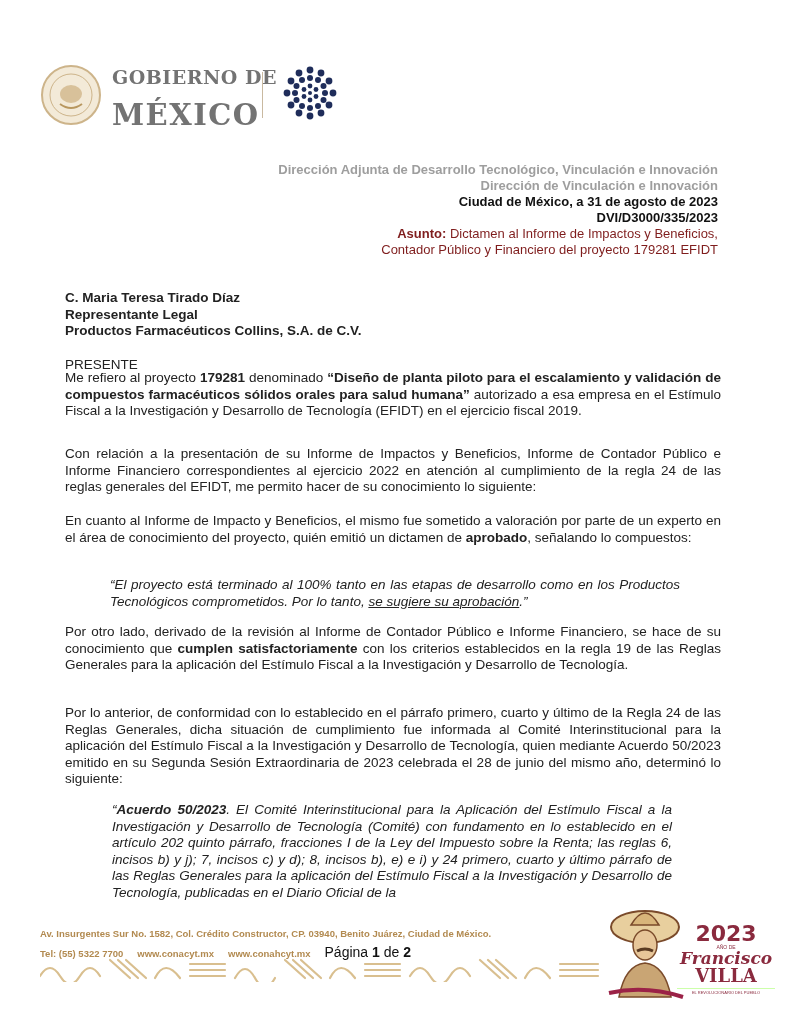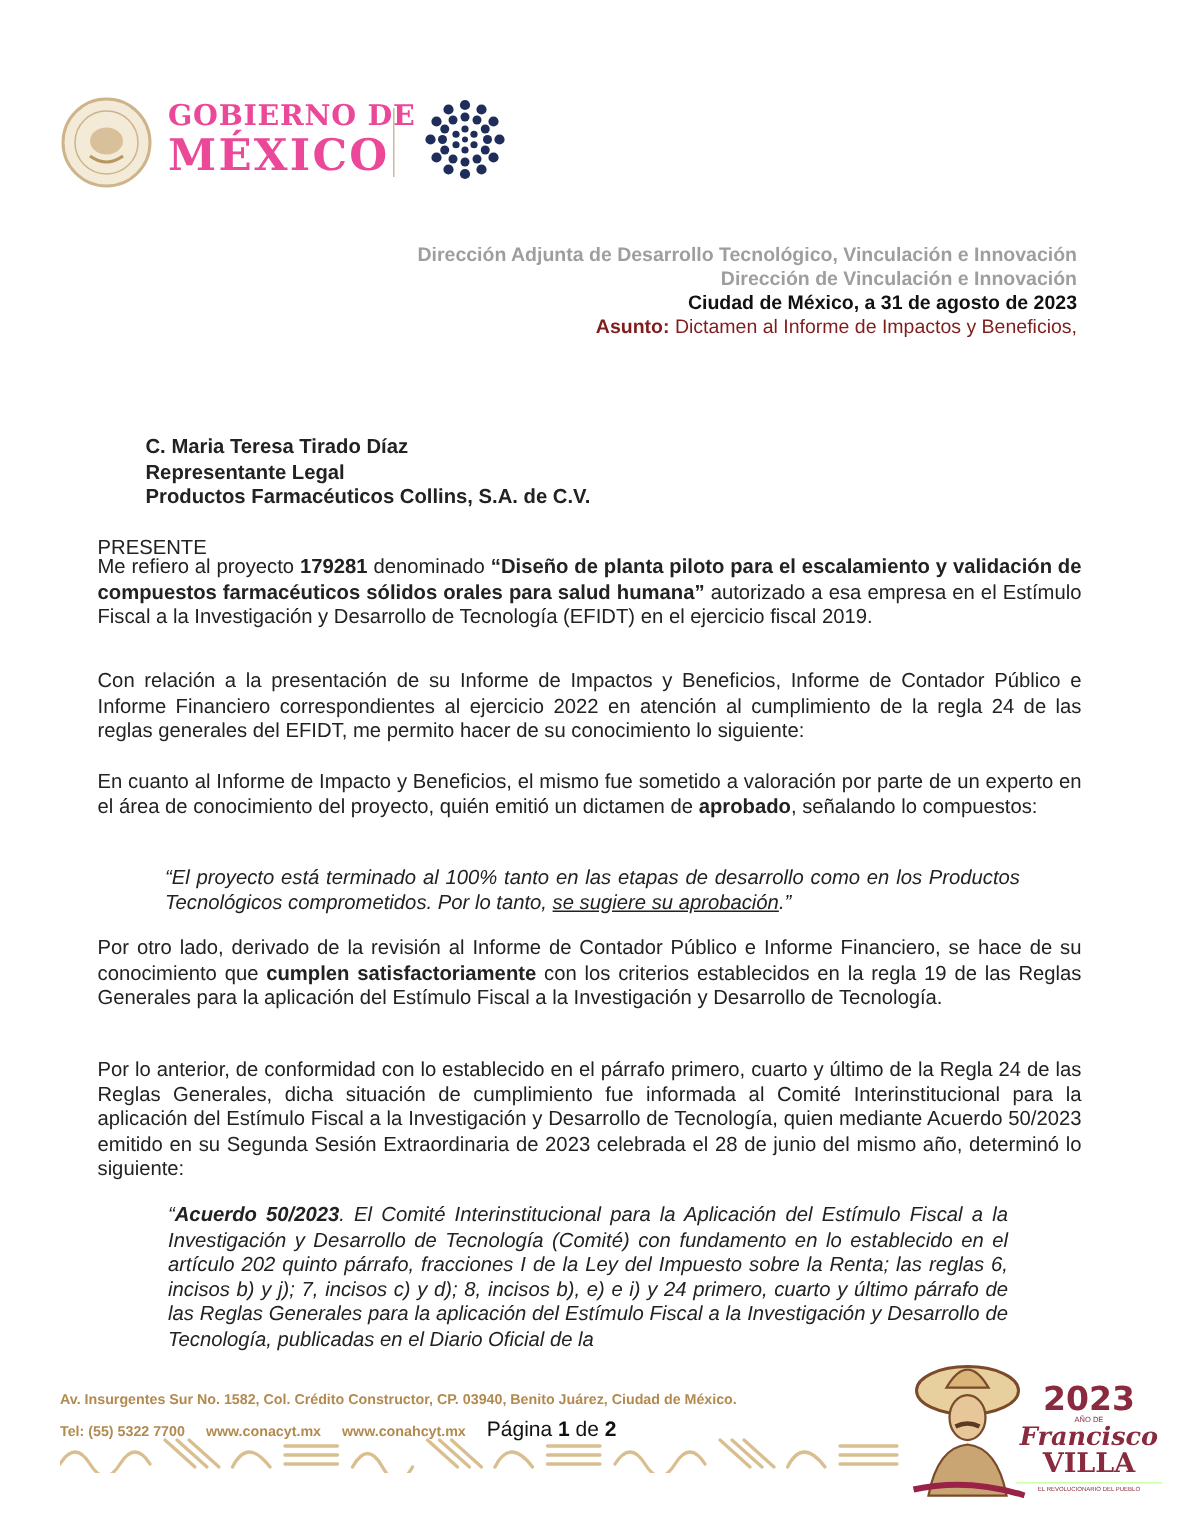--- a/index.html
+++ b/index.html
@@ -1,34 +1,34 @@
 <!DOCTYPE html>
 <html><head>
 <meta charset="utf-8">
 <style>
   html, body { margin:0; padding:0; background:#fff; }
   body { width:788px; height:1024px; position:relative; overflow:hidden; font-family:"Liberation Sans", sans-serif; color:#222; }
   .header { position:absolute; left:40px; top:60px; height:70px; width:460px; }
   .escudo { position:absolute; left:0; top:4px; width:62px; height:62px; }
-  .gob { position:absolute; left:72px; top:8px; color:#ec4899; font-family:"DejaVu Serif", serif; font-weight:bold; line-height:1; }
+  .gob { position:absolute; left:72px; top:8px; color:#737373; font-family:"DejaVu Serif", serif; font-weight:bold; line-height:1; }
   .gob .l1 { font-size:19px; letter-spacing:0.5px; display:block; }
-  .gob .l2 { font-size:29px; letter-spacing:1.5px; display:block; margin-top:2px; }
+  .gob .l2 { font-size:29px; letter-spacing:1.5px; display:block; margin-top:14px; }
   .vsep { position:absolute; left:222px; top:12px; width:1px; height:46px; background:#c9b9a0; }
   .cona-logo { position:absolute; left:243px; top:6px; width:54px; height:54px; }
   .cona-text { position:absolute; left:302px; top:10px; color:#1f2d5a; }
   .cona-text .t1 { font-family:"DejaVu Serif", serif; font-size:22px; font-weight:bold; letter-spacing:0.5px; display:block; line-height:1; }
   .cona-text .t2 { font-size:5.5px; letter-spacing:0.7px; color:#666; display:block; margin-top:4px; line-height:1.2; }
 
   .meta { position:absolute; right:70px; top:162px; text-align:right; font-size:13px; line-height:16px; }
   .meta .gray { color:#9e9e9e; font-weight:bold; }
   .meta .bold { font-weight:bold; color:#111; }
   .meta .norm { color:#7f1d1d; }
 
   .addressee { position:absolute; left:65px; top:290px; font-size:13.5px; line-height:16.5px; }
-  .addressee .b { font-weight:bold; display:block;margin-left:32px; }
+  .addressee .b { font-weight:bold; display:block; }
   .addressee .n { display:block;margin-top:17px; }
 
   .body { position:absolute; left:65px; width:656px; font-size:13.5px; line-height:16.6px; text-align:justify; }
   .quote { position:absolute; left:110px; width:570px; font-size:13.5px; line-height:16.6px; font-style:italic; text-align:justify; }
   .u { text-decoration:underline; }
 
   .footer { position:absolute; left:40px; top:928px; width:560px; }
   .footer .addr { font-size:9.5px; color:#b28a50; font-weight:bold; }
   .footer .row2 { margin-top:5px; font-size:9.5px; color:#b28a50; font-weight:bold; display:flex; align-items:baseline; gap:14px; }
   .footer .page { font-size:14px; color:#111; font-weight:normal; }
@@ -84,21 +84,23 @@
         <circle cx="8" cy="15" r="3.4"></circle>
         <circle cx="16" cy="7" r="3.4"></circle>
     </g>
   </svg>
 </div>
 
 <div class="meta">
   <div class="gray">Dirección Adjunta de Desarrollo Tecnológico, Vinculación e Innovación</div>
   <div class="gray">Dirección de Vinculación e Innovación</div>
   <div class="bold">Ciudad de México, a 31 de agosto de 2023</div>
+  <div class="bold">DVI/D3000/335/2023</div>
   <div class="norm"><b>Asunto:</b><span> Dictamen al Informe de Impactos y Beneficios,</span></div>
+  <div class="norm">Contador Público y Financiero del proyecto 179281 EFIDT</div>
 </div>
 
 <div class="addressee">
   <span class="b">C. Maria Teresa Tirado Díaz</span>
   <span class="b">Representante Legal</span>
   <span class="b">Productos Farmacéuticos Collins, S.A. de C.V.</span>
   <span class="n">PRESENTE</span>
 </div>
 
 <div class="body" style="top:370px">

